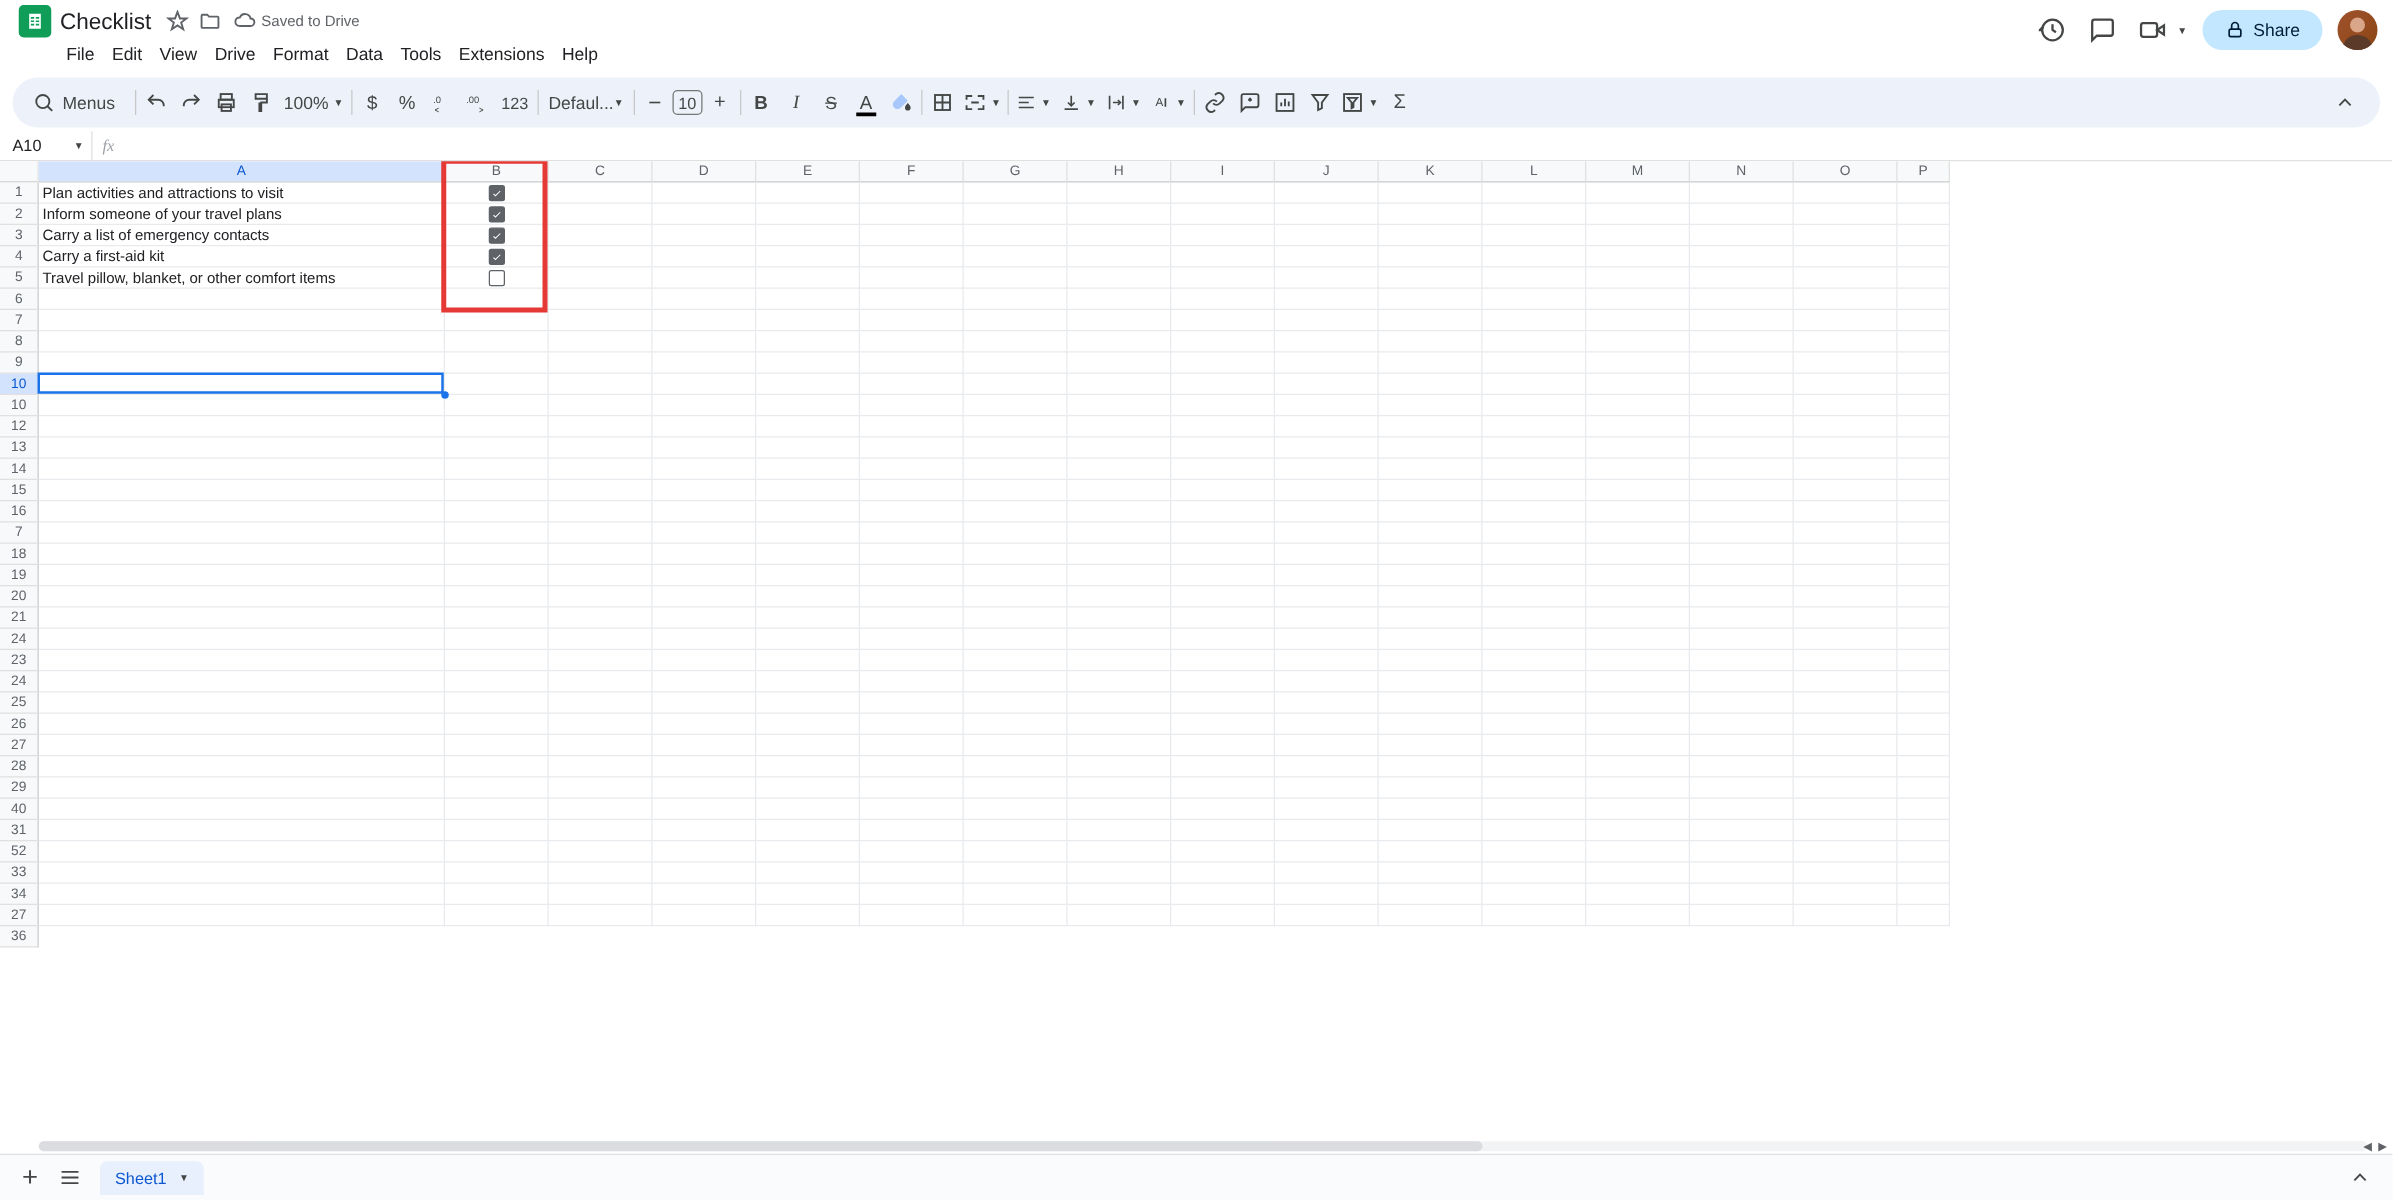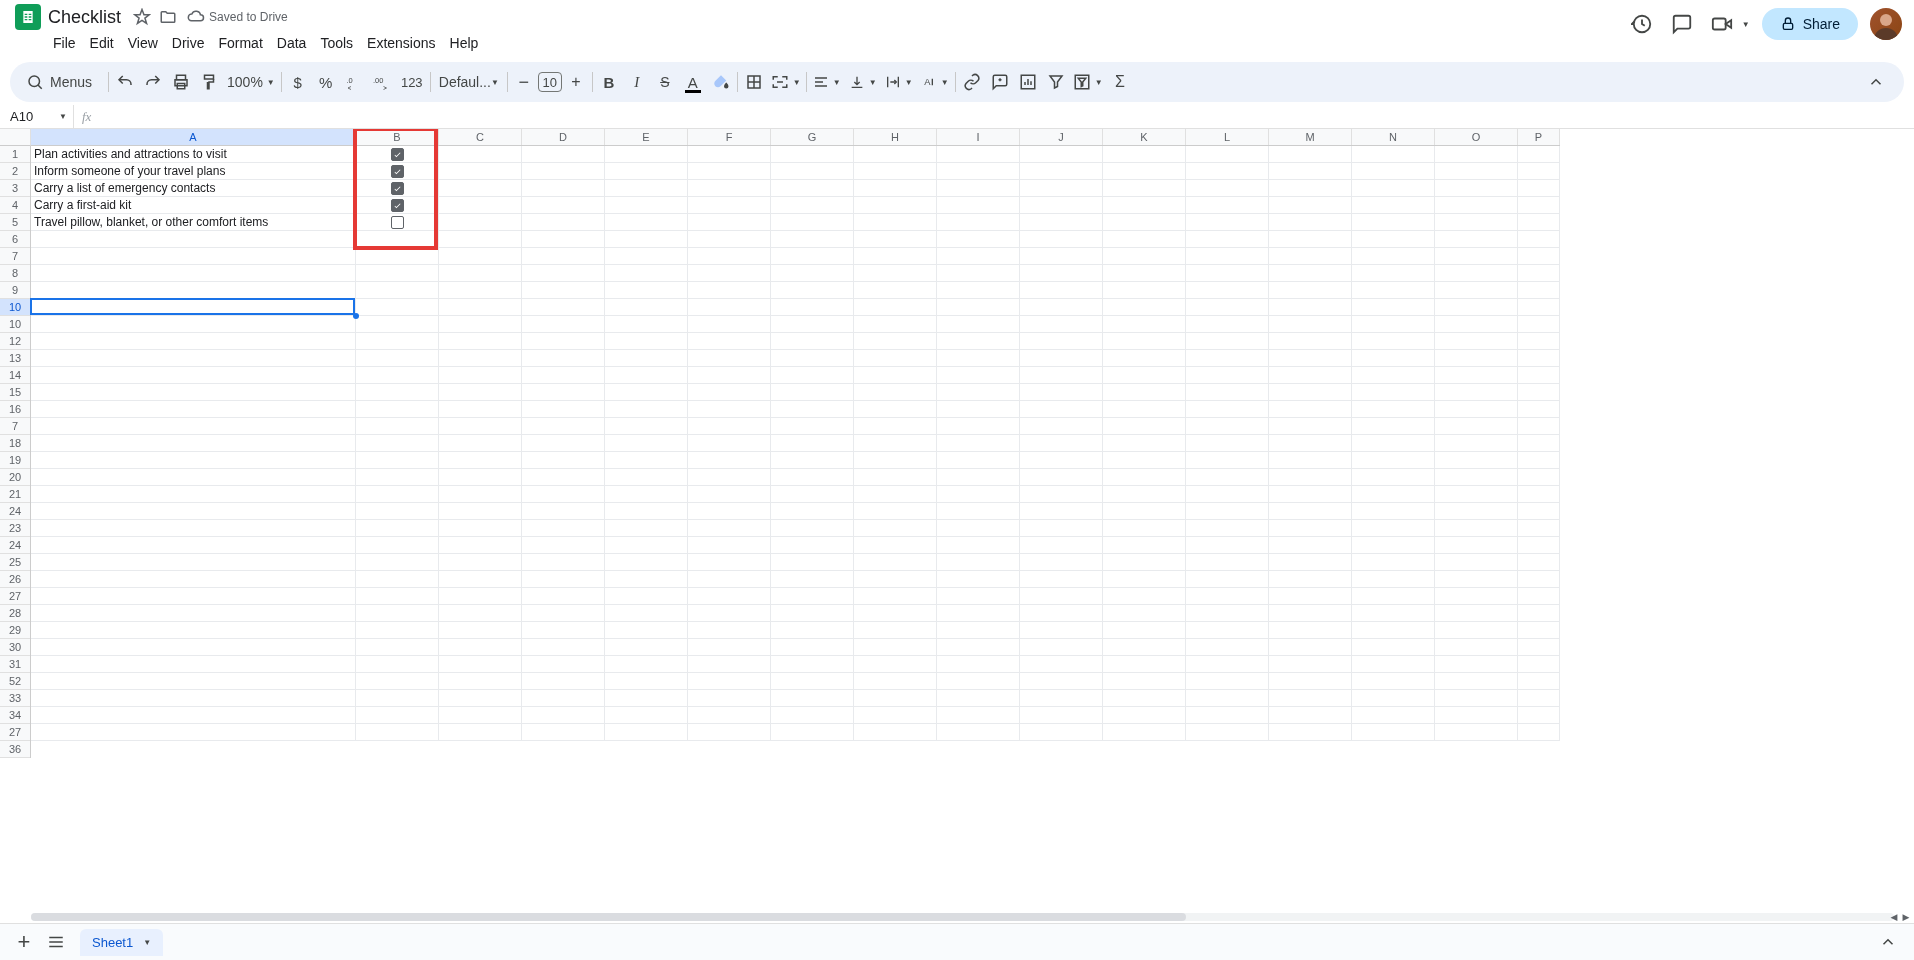--- a/index.html
+++ b/index.html
@@ -366,21 +366,21 @@
       <div class="row-h">20</div>
       <div class="row-h">21</div>
       <div class="row-h">24</div>
       <div class="row-h">23</div>
       <div class="row-h">24</div>
       <div class="row-h">25</div>
       <div class="row-h">26</div>
       <div class="row-h">27</div>
       <div class="row-h">28</div>
       <div class="row-h">29</div>
-      <div class="row-h">30</div>
+      <div class="row-h">40</div>
       <div class="row-h">31</div>
       <div class="row-h">52</div>
       <div class="row-h">33</div>
       <div class="row-h">34</div>
       <div class="row-h">27</div>
       <div class="row-h">36</div>
     </div>
   <div class="cells" id="cells">
       <div class="cell-row">
         <div class="cell" style="width: 325px;">Plan activities and attractions to visit</div>

